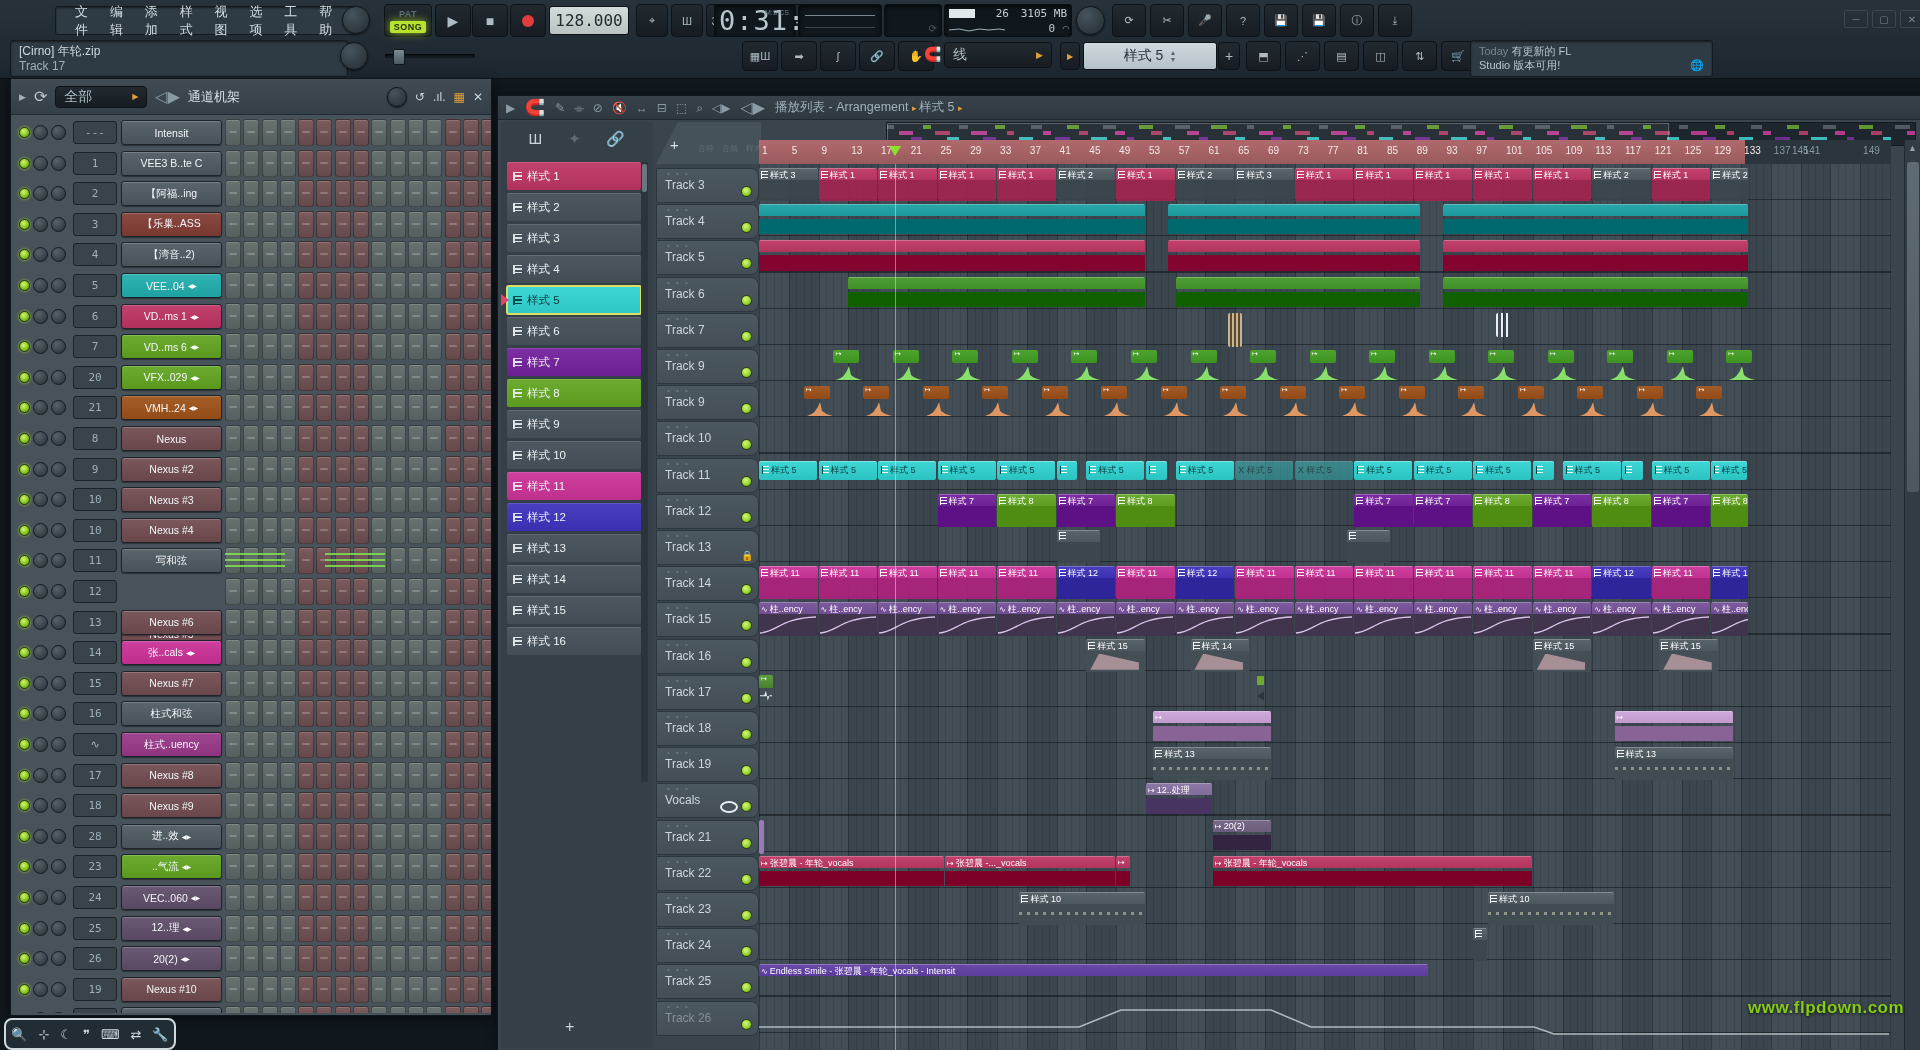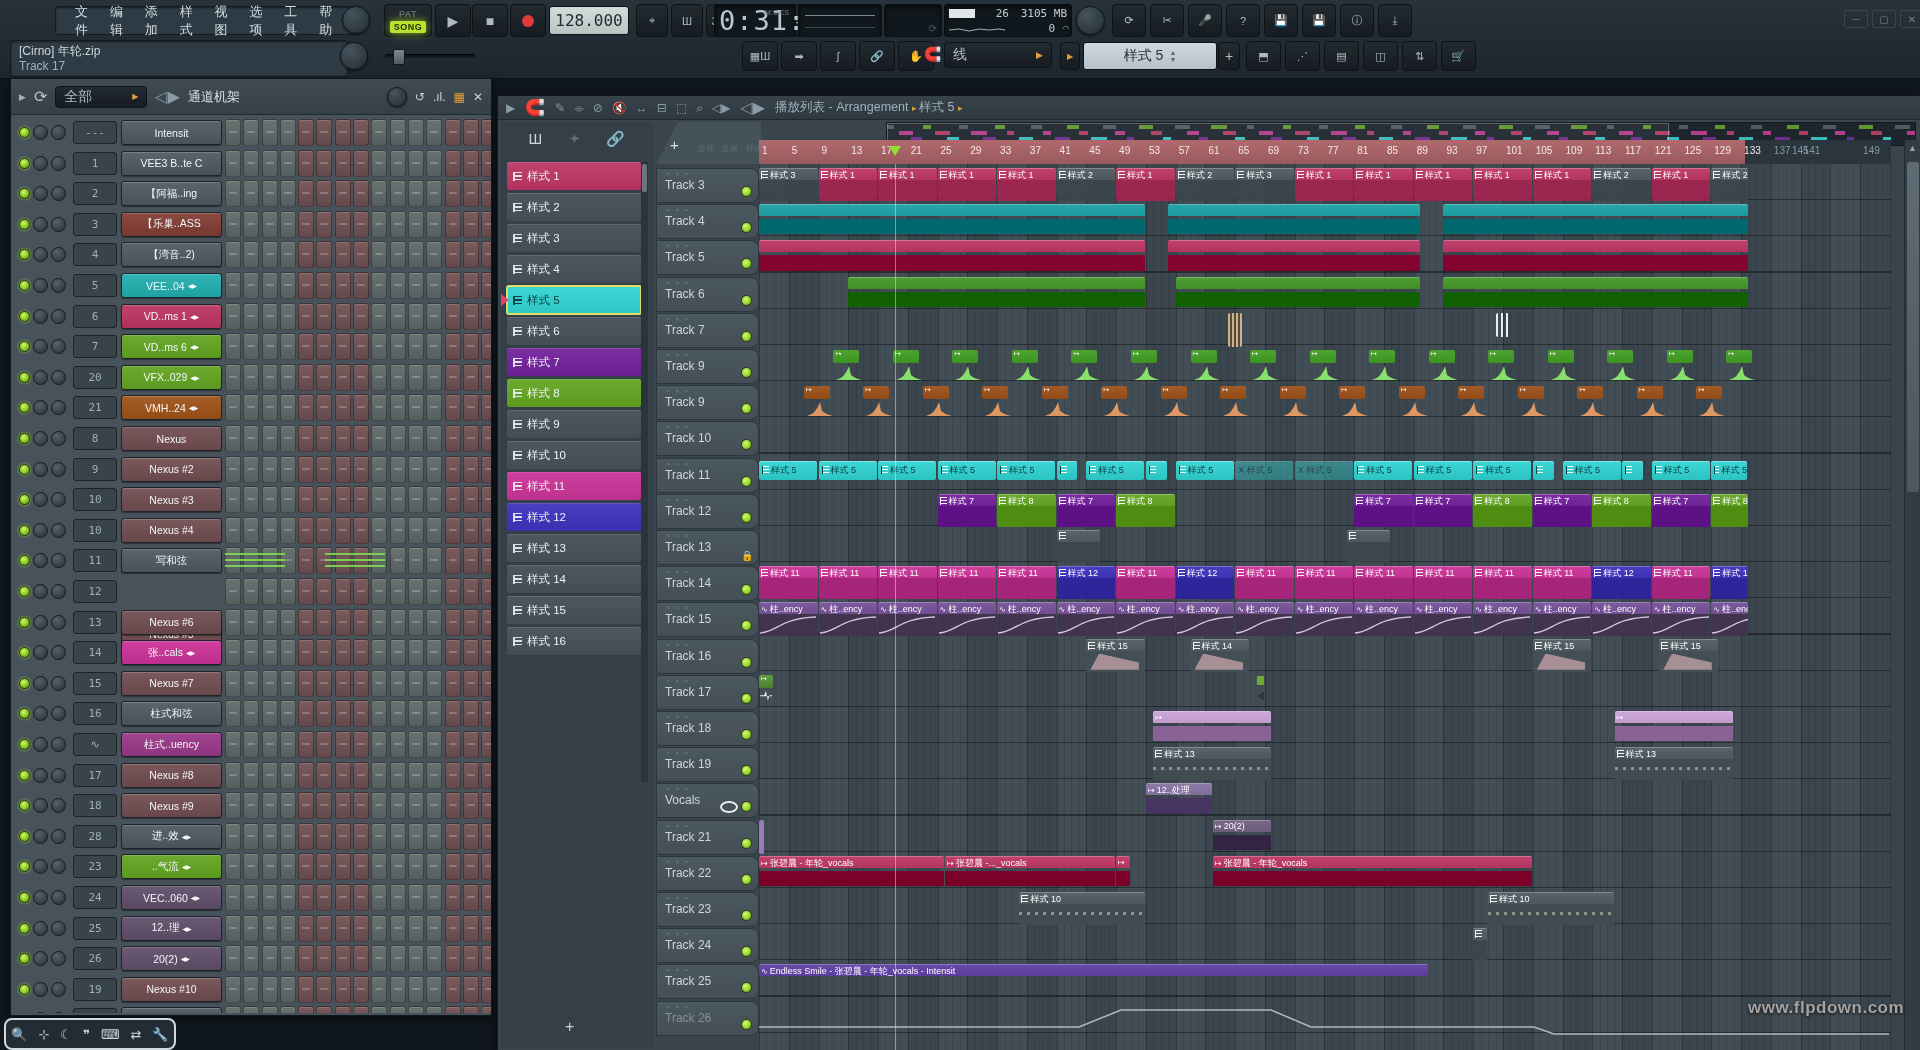--- a/index.html
+++ b/index.html
@@ -99,21 +99,21 @@
   .clip{position:absolute;border-radius:2px;overflow:hidden;box-sizing:border-box;}
   .chead{position:absolute;left:0;top:0;right:0;height:12px;font-size:9px;color:#fff;white-space:nowrap;overflow:hidden;padding:1px 2px 0 2px;box-sizing:border-box;box-shadow:inset 0 1px 0 rgba(255,255,255,.25);}
   .cbody{position:absolute;left:0;top:12px;right:0;bottom:1px;}
   .pic2{display:inline-block;width:6px;height:8px;border-left:1.5px solid #fff;margin-right:2px;vertical-align:-1px;
     background:repeating-linear-gradient(180deg,#fff 0 1.2px,transparent 1.2px 3px);opacity:.95;}
   .midiA{background-image:repeating-linear-gradient(90deg,rgba(210,214,160,.55) 0 4px,transparent 4px 9px),repeating-linear-gradient(180deg,transparent 0 3px,rgba(0,0,0,.18) 3px 5px);}
   .wavetex{background-image:repeating-linear-gradient(90deg,var(--wv) 0 1px,transparent 1px 2.5px);
     -webkit-mask:linear-gradient(180deg,transparent 0 12%,#000 12% 88%,transparent 88%);mask:linear-gradient(180deg,transparent 0 12%,#000 12% 88%,transparent 88%);}
   .thinclip{position:absolute;top:3px;height:19px;border-radius:2px;font-size:9px;color:#073b3e;display:flex;align-items:center;padding-left:3px;box-sizing:border-box;white-space:nowrap;overflow:hidden;box-shadow:inset 0 1px 0 rgba(255,255,255,.35);}
   .marks{background-image:repeating-linear-gradient(90deg,transparent 0 23px,rgba(255,255,255,.85) 23px 25px,rgba(255,255,255,.85) 25px 26px,transparent 26px 29.76px);}
-  .wm{position:absolute;color:#a3a3a3;font-weight:bold;font-size:17px;text-shadow:0 1px 3px rgba(0,0,0,.8);letter-spacing:.5px;}
+  .wm{position:absolute;color:#84cc16;font-weight:bold;font-size:17px;text-shadow:0 1px 3px rgba(0,0,0,.8);letter-spacing:.5px;}
   
   #hintbar{position:absolute;left:4px;top:1018px;width:168px;height:28px;border:2px solid #cfd9de;border-radius:8px;background:#222c34;display:flex;align-items:center;justify-content:space-around;color:#cdd7dc;font-size:13px;}
   #hintbar .blue{color:#4fa8e0;}
 </style>
 </head>
 <body>
 
 <div id="topbar">
   <div class="tb-row" style="top:4px;">
     <div class="abs inset" id="menu" style="left:55px;top:2px;width:275px;height:27px;">
@@ -213,20 +213,27 @@
     </div>
     <div class="abs tbtn" style="left:1218px;top:2px;width:20px;height:26px;">+</div>
     <div class="abs" id="iconRow3" style="left:1246px;top:1px;display:flex;gap:4px;">
         <div class="tbtn" style="width: 33px; height: 28px; font-size: 11px;">⬒</div>
         <div class="tbtn" style="width: 33px; height: 28px; font-size: 11px;">⋰</div>
         <div class="tbtn" style="width: 33px; height: 28px; font-size: 11px;">▤</div>
         <div class="tbtn" style="width: 33px; height: 28px; font-size: 11px;">◫</div>
         <div class="tbtn" style="width: 33px; height: 28px; font-size: 11px;">⇅</div>
         <div class="tbtn" style="width: 33px; height: 28px; font-size: 11px;">🛒</div>
       </div>
+    <div class="abs inset" id="notify" style="left:1470px;top:0;width:225px;height:29px;">
+      <div><span class="dim">Today</span> <span>有更新的 FL</span></div>
+      <div style="display:flex;justify-content:space-between;">
+          <span>Studio 版本可用!</span>
+          <span style="color:#9fb0ba;">🌐</span>
+        </div>
+    </div>
   </div>
 </div>
 
 <div id="rack">
   <div id="rackHead">
     <span style="color:#9fb0ba;font-size:9px;">▶</span>
     <span style="color:#b9c6cd;">⟳</span>
     <div class="tbtn" style="width:92px;height:22px;justify-content:space-between;padding:0 8px;box-sizing:border-box;">
       <span>全部</span>
         <span style="color:#e0a03c;font-size:8px;">▶</span>

